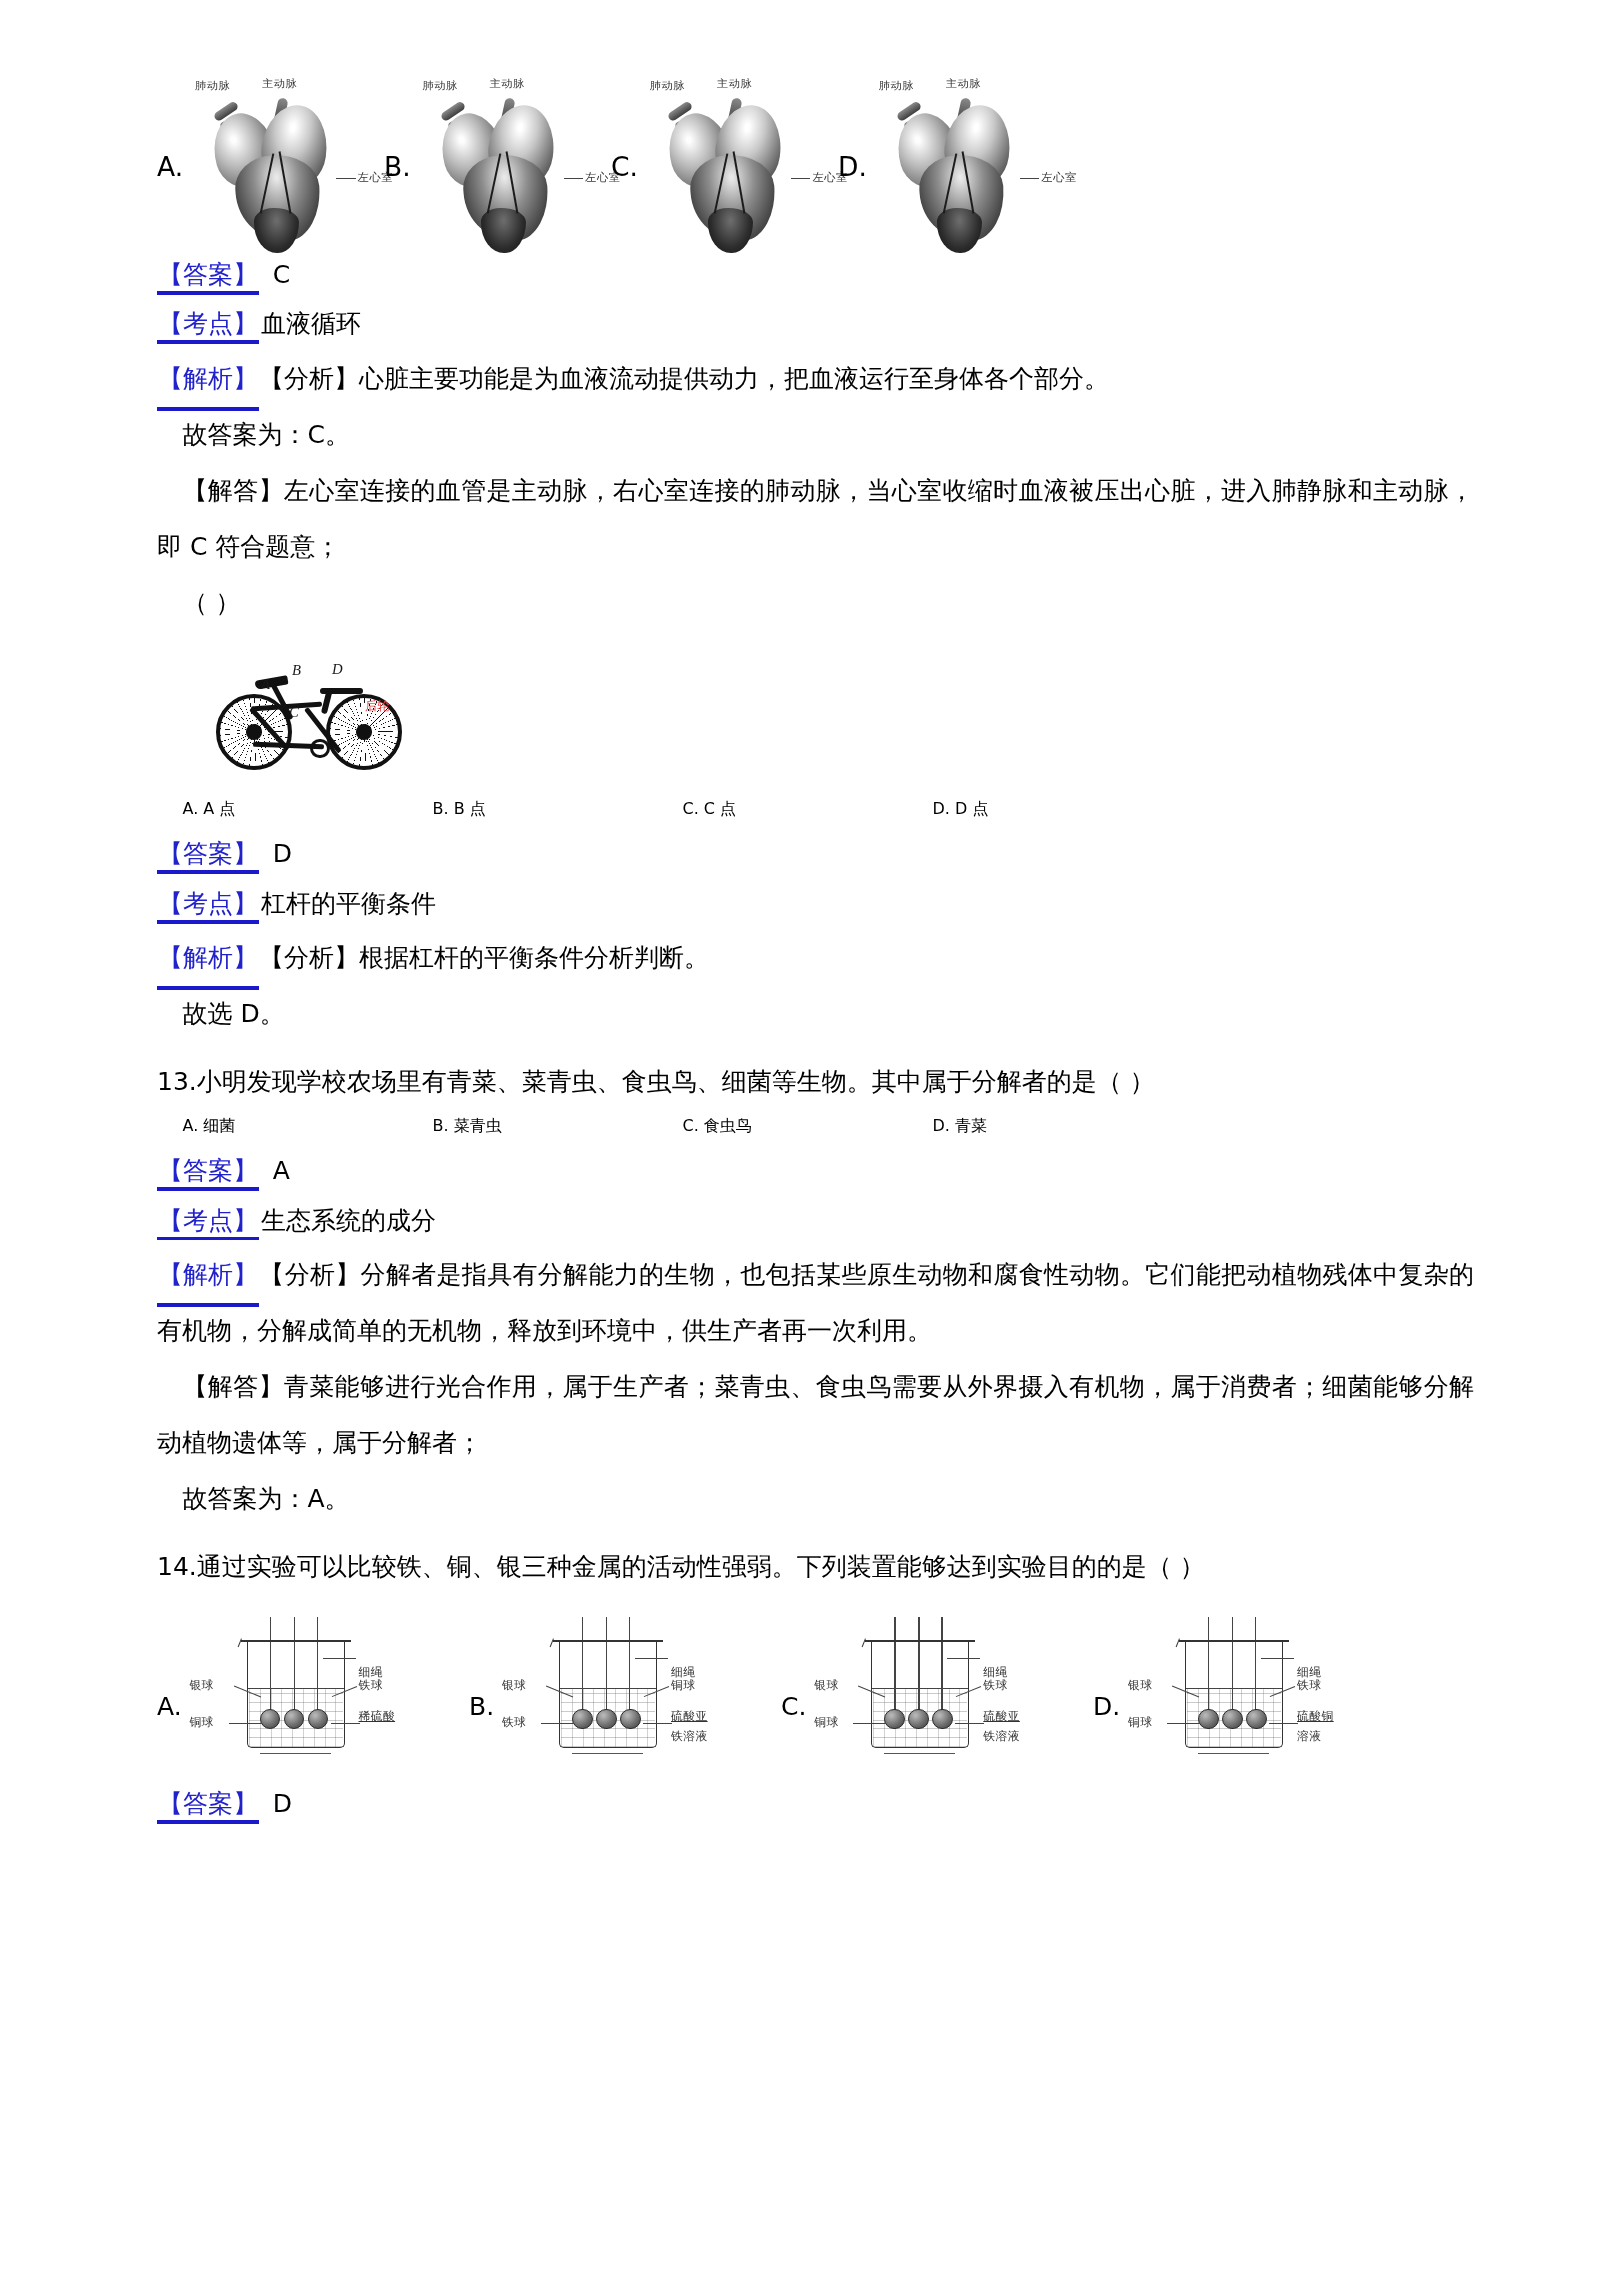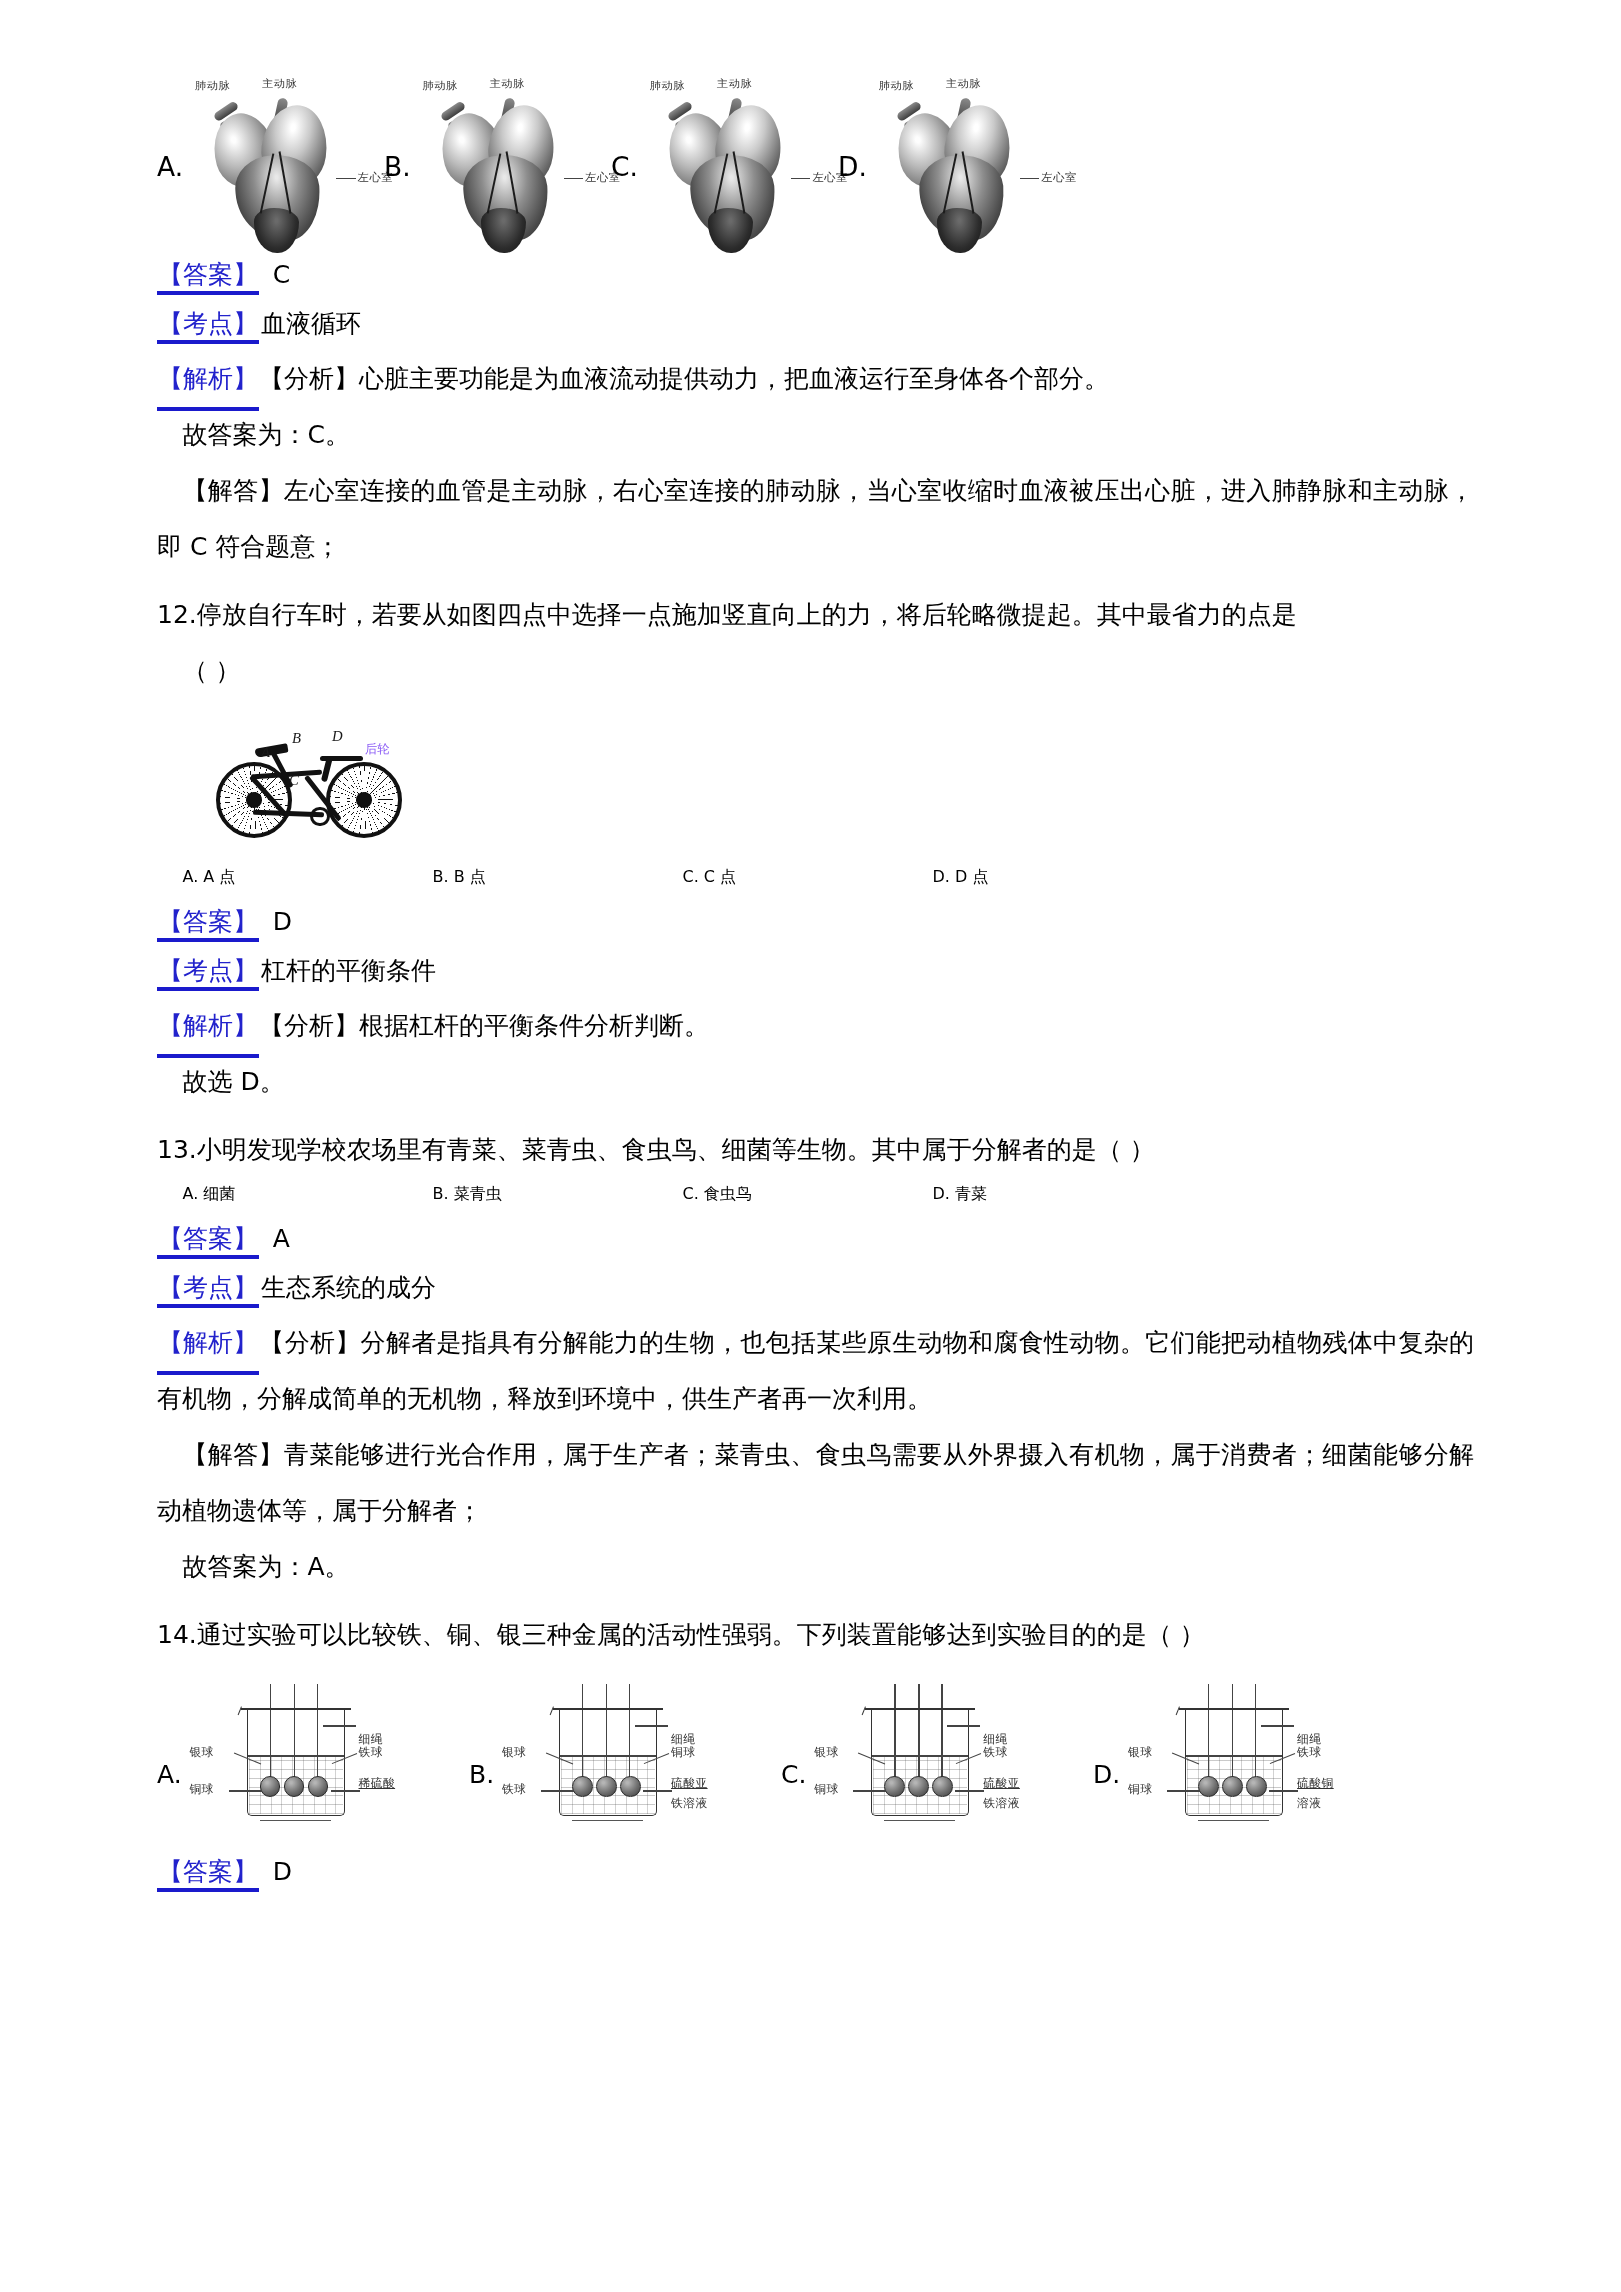--- a/index.html
+++ b/index.html
@@ -231,23 +231,23 @@
     color: #1a1a1a;
     font-family: "Liberation Serif", serif;
     font-style: italic;
   }
   .pt-a { left: 45px;  top: 27.4px; }
   .pt-b { left: 76px;  top: 13.7px; }
   .pt-c { left: 73px;  top: 55px; }
   .pt-d { left: 116px; top: 11.8px; }
   .bike-rear {
     position: absolute;
-    left: 149px; top: 24px;
+    left: 149px; top: 49px;
     font-size: 12.3px;
-    color: #8b5cf6;
+    color: #ef4444;
     white-space: nowrap;
   }
 
   
   .beaker-row {
     display: flex;
     align-items: flex-start;
     margin-top: 21.6px;
   }
   .beaker-cell {
@@ -450,23 +450,20 @@
   <div class="para" style="margin-top:10.8px">
     <span class="tag">【解析】</span><span>【分析】</span><span>心脏主要功能是为血液流动提供动力，把血液运行至身体各个部分。</span>
   </div>
   <div class="para indent">
     <span>故答案为：C。</span>
   </div>
   <div class="para indent">
     <span>【解答】</span><span>左心室连接的血管是主动脉，右心室连接的肺动脉，当心室收缩时血液被压出心脏，进入肺静脉和主动脉，即 C 符合题意；</span>
   </div>
 
-  <div class="para" style="margin-top:11.8px">
-    <span>12.</span><span>停放自行车时，若要从如图四点中选择一点施加竖直向上的力，将后轮略微提起。其中最省力的点是</span>
-  </div>
   <div class="para indent">
     <span>（    ）</span>
   </div>
 
   <div class="bike-wrap">
     <div class="wheel wheel-l"></div>
     <div class="wheel wheel-r"></div>
     <div class="frame f1"></div>
     <div class="frame f2"></div>
     <div class="frame f3"></div>

